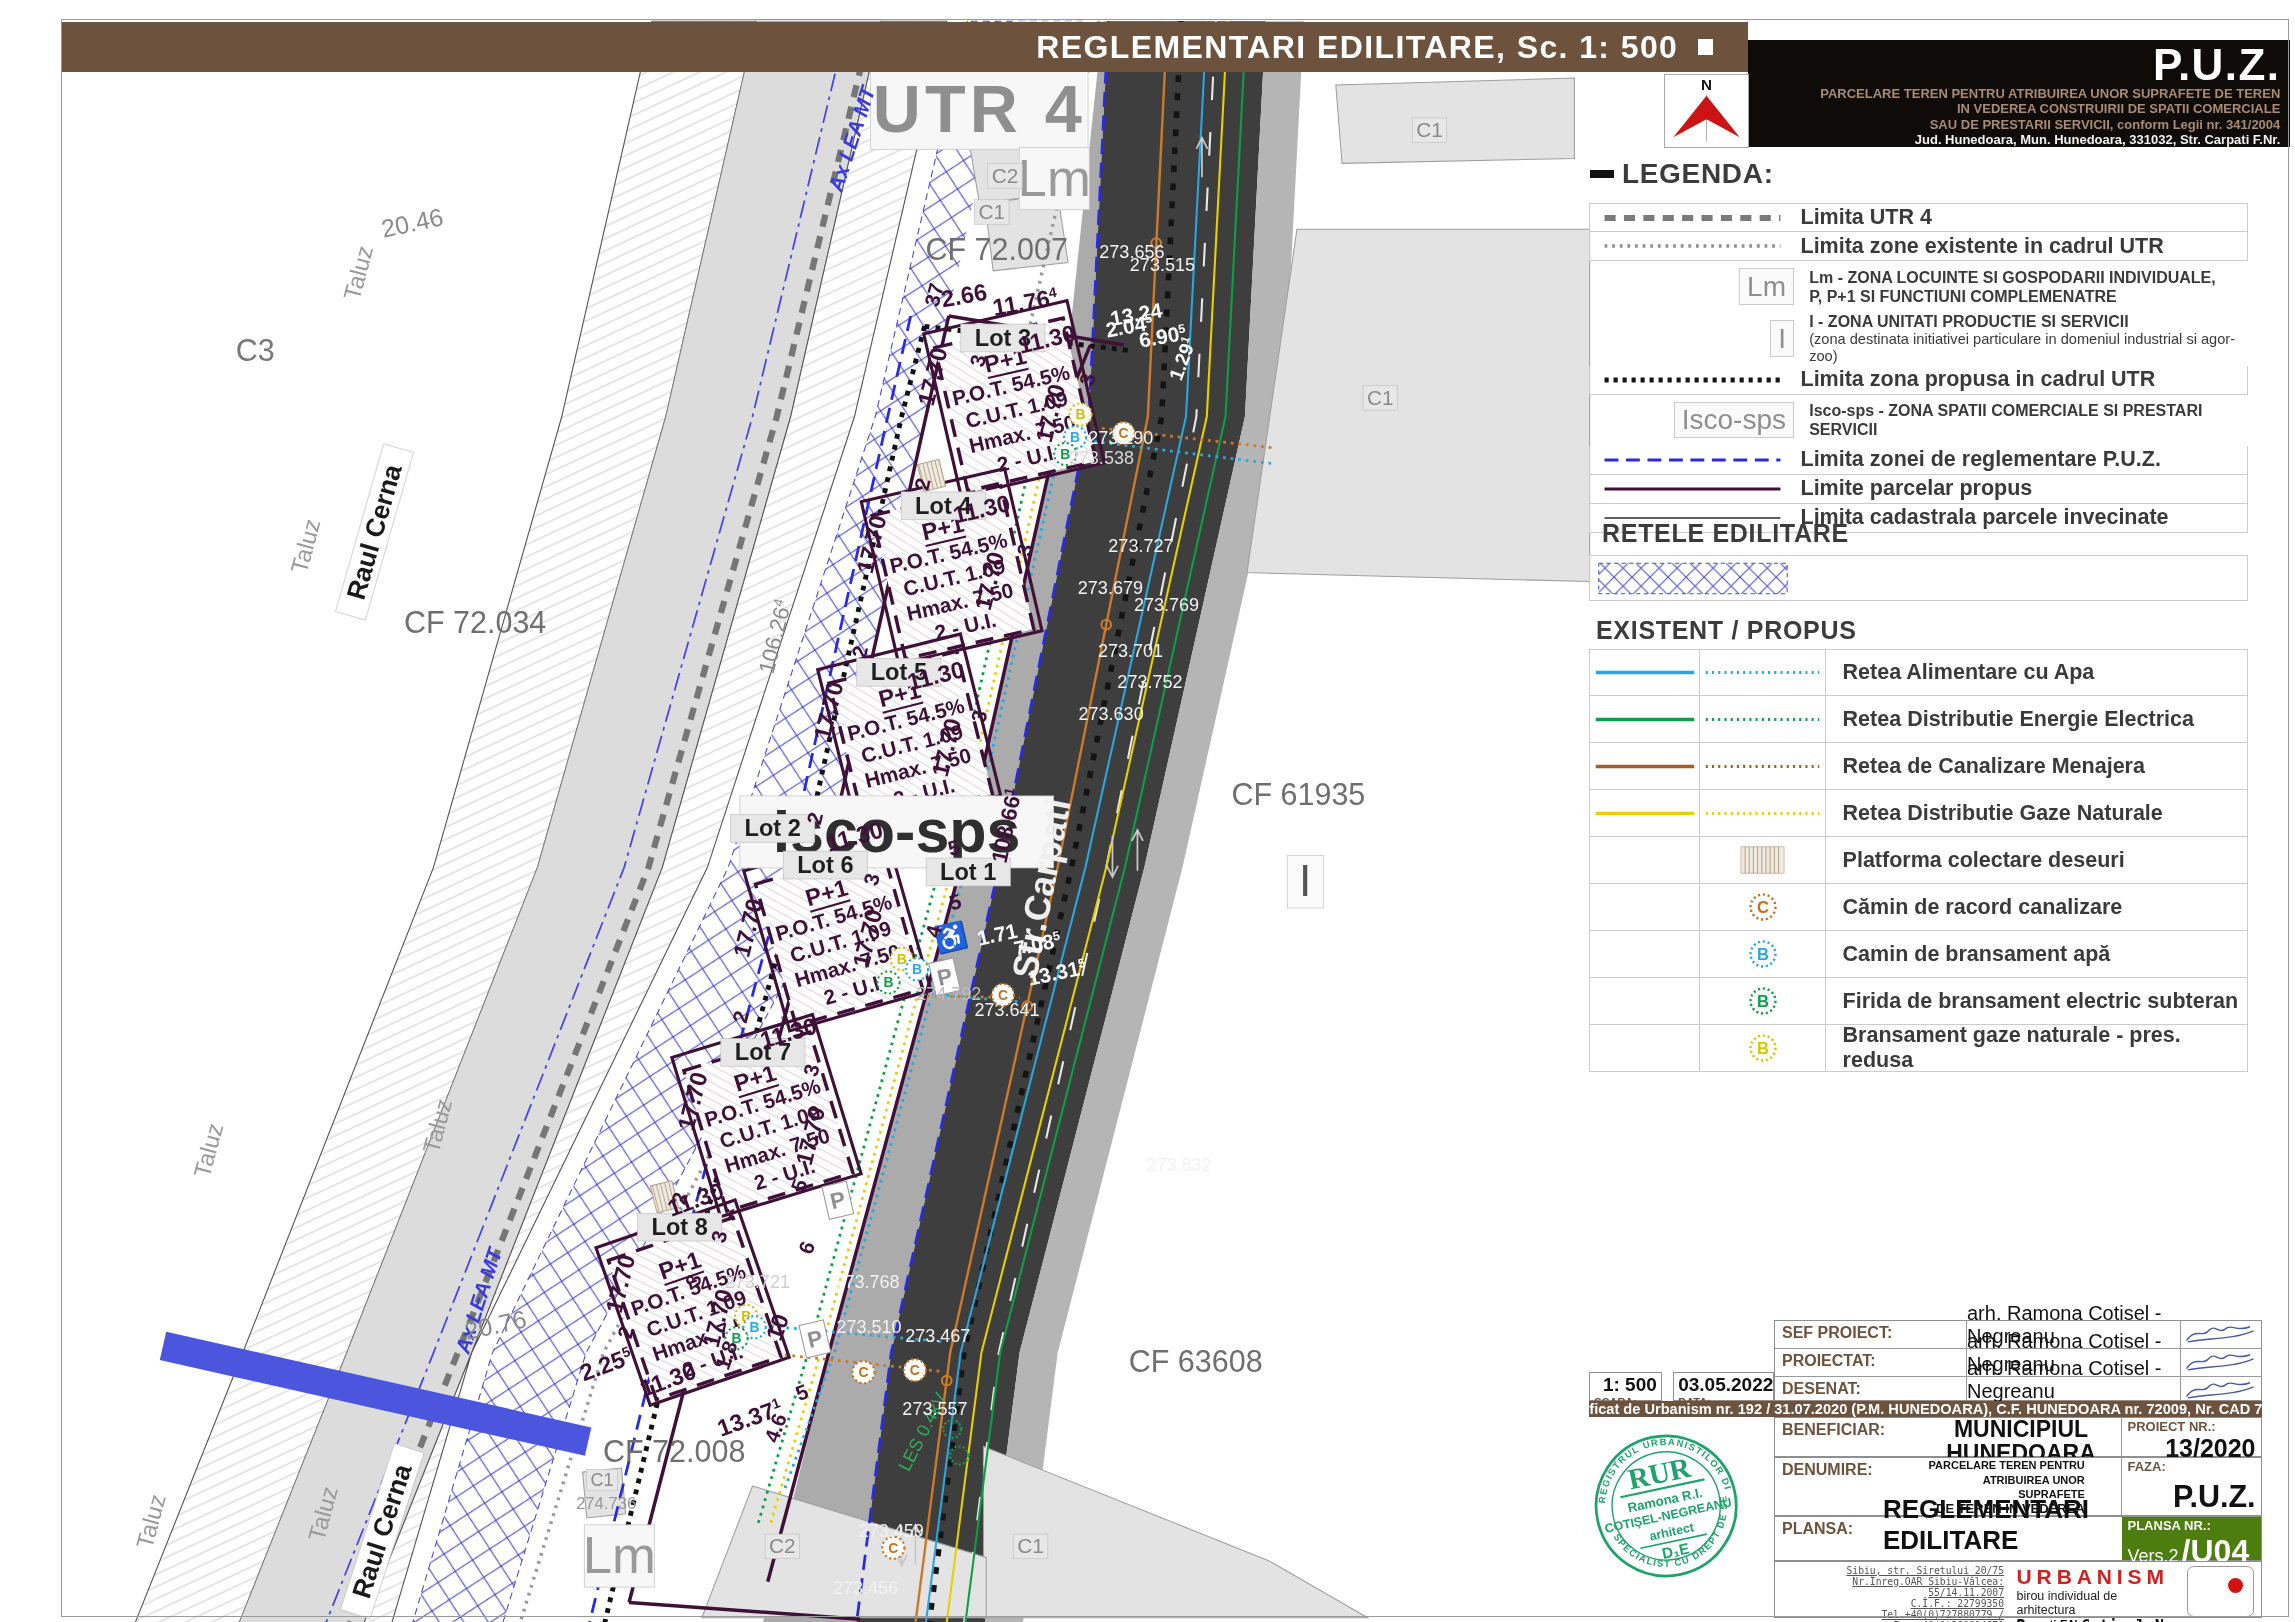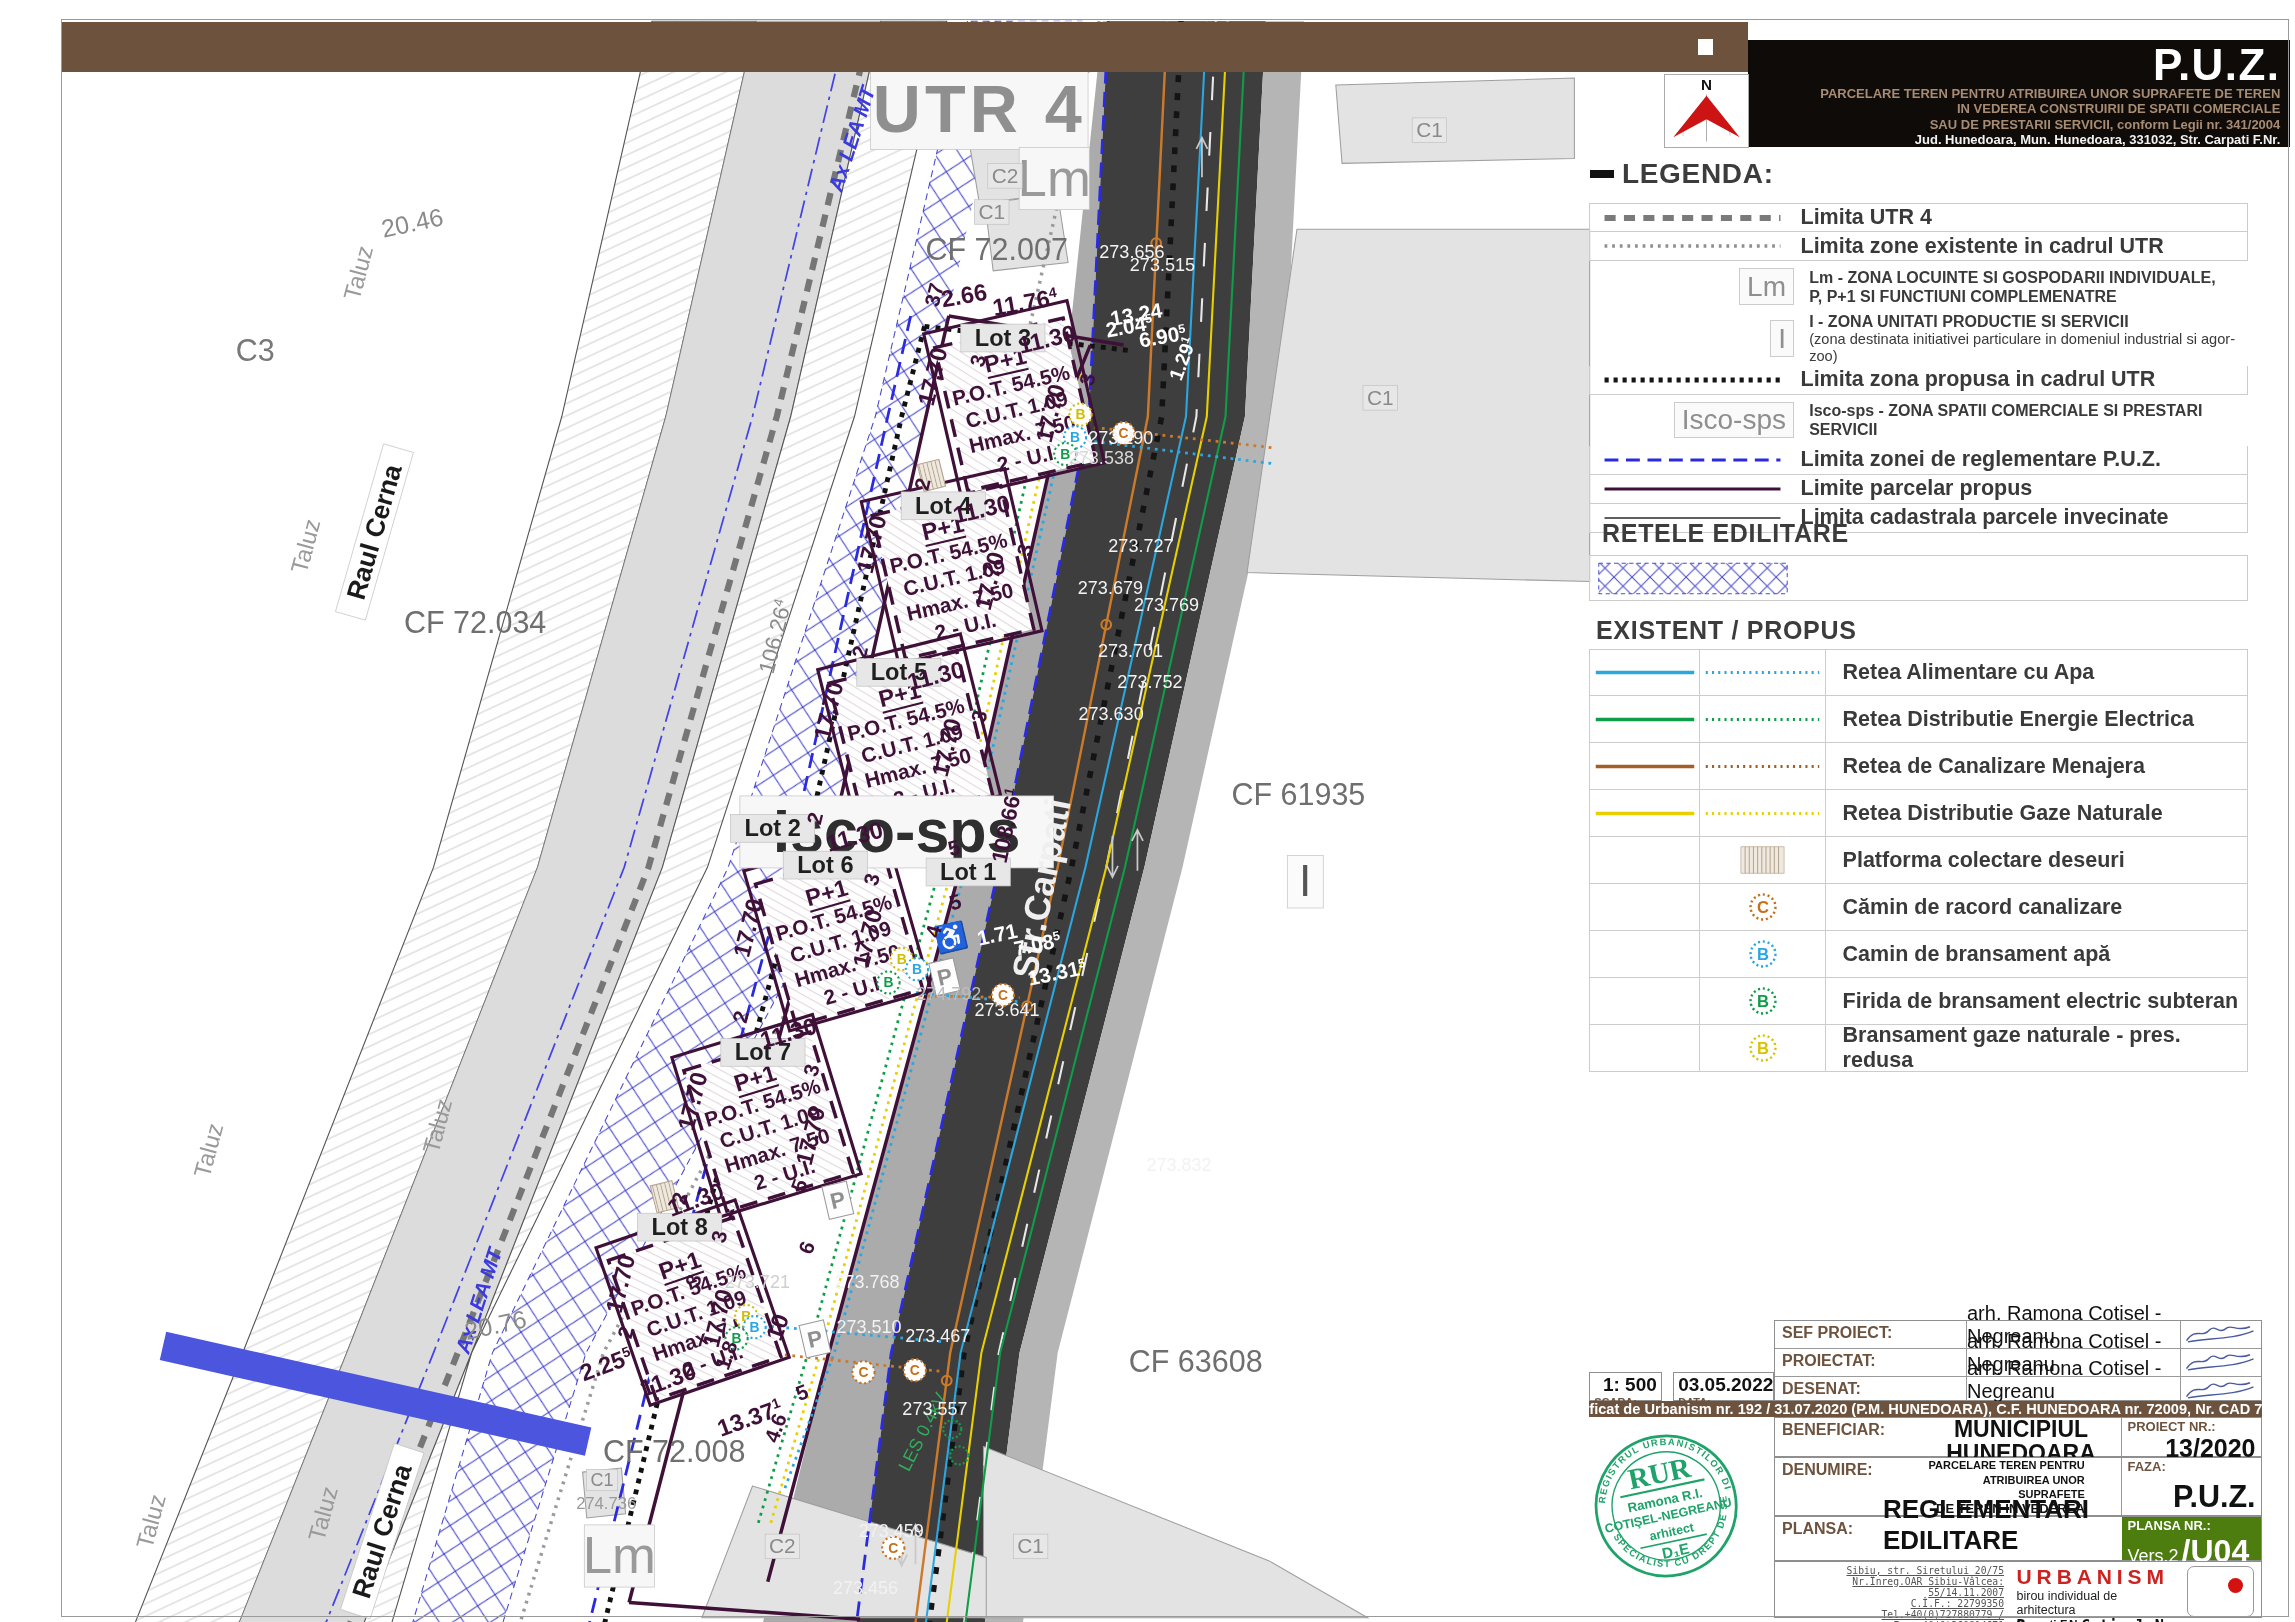--- a/index.html
+++ b/index.html
@@ -654,20 +654,21 @@
         <g transform="translate(874,2175)">
           <text x="0" y="0" text-anchor="middle" font-size="24" fill="#9a9a9a">274.736</text>
         </g>
         <g transform="translate(1248,2298)">
           <text x="0" y="0" text-anchor="middle" font-size="26" fill="#f2f2f2">273.456</text>
         </g>
       </g>
   </svg>
 
   <div class="topbar">
+    <span class="t">REGLEMENTARI  EDILITARE, Sc. 1: 500</span>
     <span class="sq"></span>
   </div>
 
   <div class="header">
     <div class="puz">P.U.Z.</div>
     <div class="sub">PARCELARE TEREN PENTRU ATRIBUIREA UNOR SUPRAFETE DE TEREN</div>
     <div class="sub">IN VEDEREA CONSTRUIRII DE SPATII COMERCIALE</div>
     <div class="sub">SAU DE PRESTARII SERVICII, conform Legii nr. 341/2004</div>
     <div class="addr">Jud. Hunedoara, Mun. Hunedoara, 331032, Str. Carpati  F.Nr.</div>
   </div>

